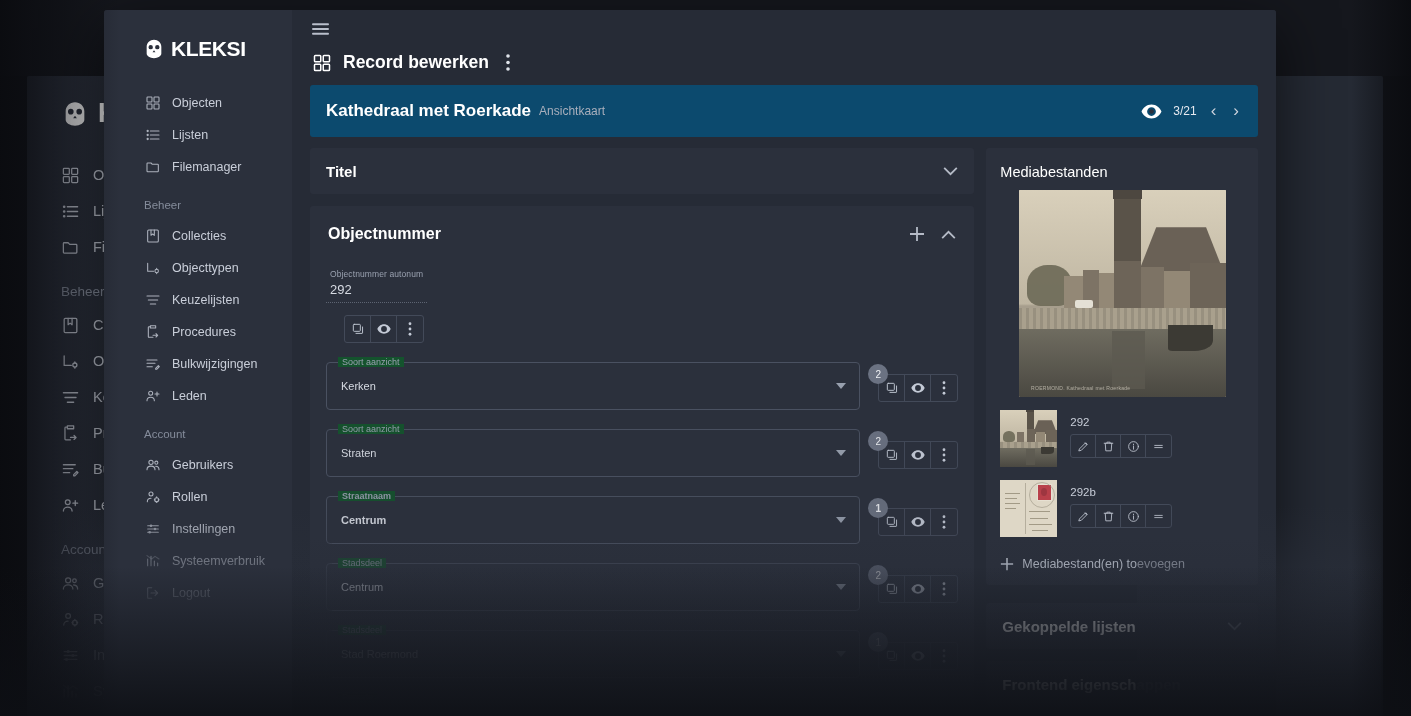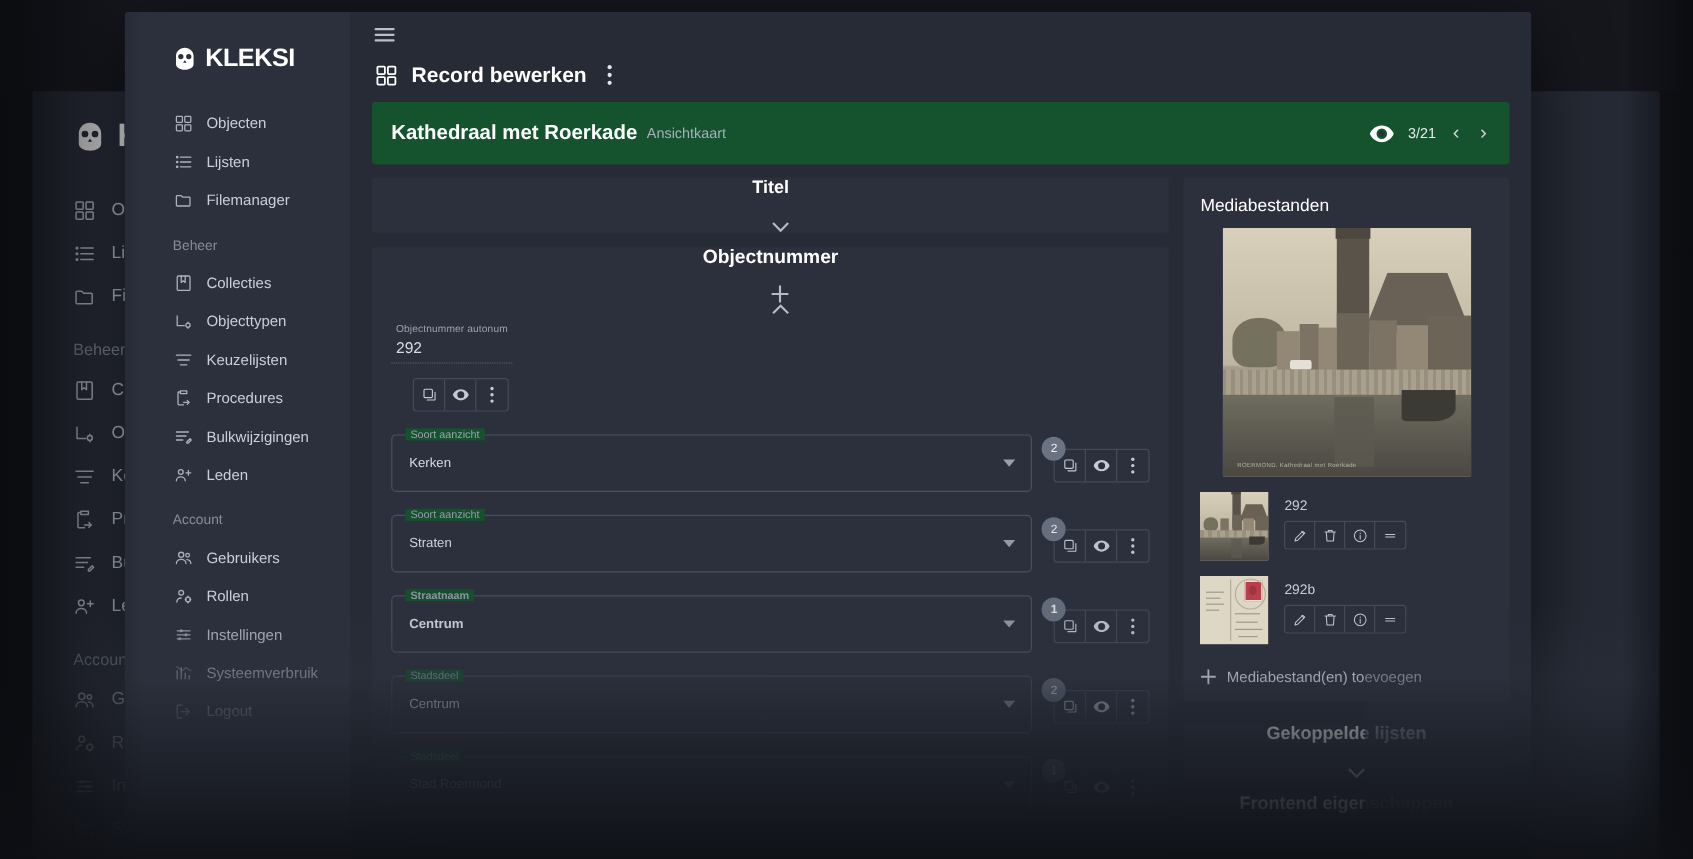--- a/index.html
+++ b/index.html
@@ -87,38 +87,38 @@
     background: #262b36;
   }
   .topbar { height: 38px; display: flex; align-items: center; padding: 0 0 0 20px; }
 
   .page-title {
     display: flex; align-items: center; gap: 11px;
     padding: 4px 0 12px 20px; color: #fff; font-size: 17.5px; font-weight: bold;
   }
 
   .record-bar {
-    margin: 0 18px; height: 52px; background: #14532d; border-radius: 3px;
+    margin: 0 18px; height: 52px; background: #0c4a6e; border-radius: 3px;
     display: flex; align-items: center; padding: 0 16px;
   }
   .record-bar .rtitle { color: #fff; font-size: 17px; font-weight: bold; }
   .record-bar .rsub { color: #a9afbc; font-size: 12px; margin-left: 8px; }
   .record-bar .spacer { flex: 1; }
   .pager { display: flex; align-items: center; gap: 11px; color: #e7eaf0; }
   .pager .cnt { font-size: 12px; font-weight: normal; }
   .pager .chev { font-size: 17px; color: #cfd4de; padding: 0 3px; }
 
   .cols { display: flex; gap: 12px; padding: 11px 18px 0 18px; }
   .col-main { width: 670px; }
   .col-side { width: 274px; }
 
   .card { background: #2b303c; border-radius: 3px; margin-bottom: 12px; }
   .card-head {
     display: flex; align-items: center; padding: 0 16px; height: 46px;
-    color: #fff; font-size: 15px; font-weight: bold; flex-direction: column;
+    color: #fff; font-size: 15px; font-weight: bold;
   }
   .card-head .sp { flex: 1; }
   .card-head .hicon { color: #c4cad6; opacity: .9; margin-left: 16px; }
 
   .sec-head { height: 56px; font-size: 16px; padding: 0 18px; }
 
   
   .frow { display: flex; align-items: flex-start; padding: 0 16px 19px 16px; }
   .frow .fieldwrap { flex: 1; position: relative; }
 

